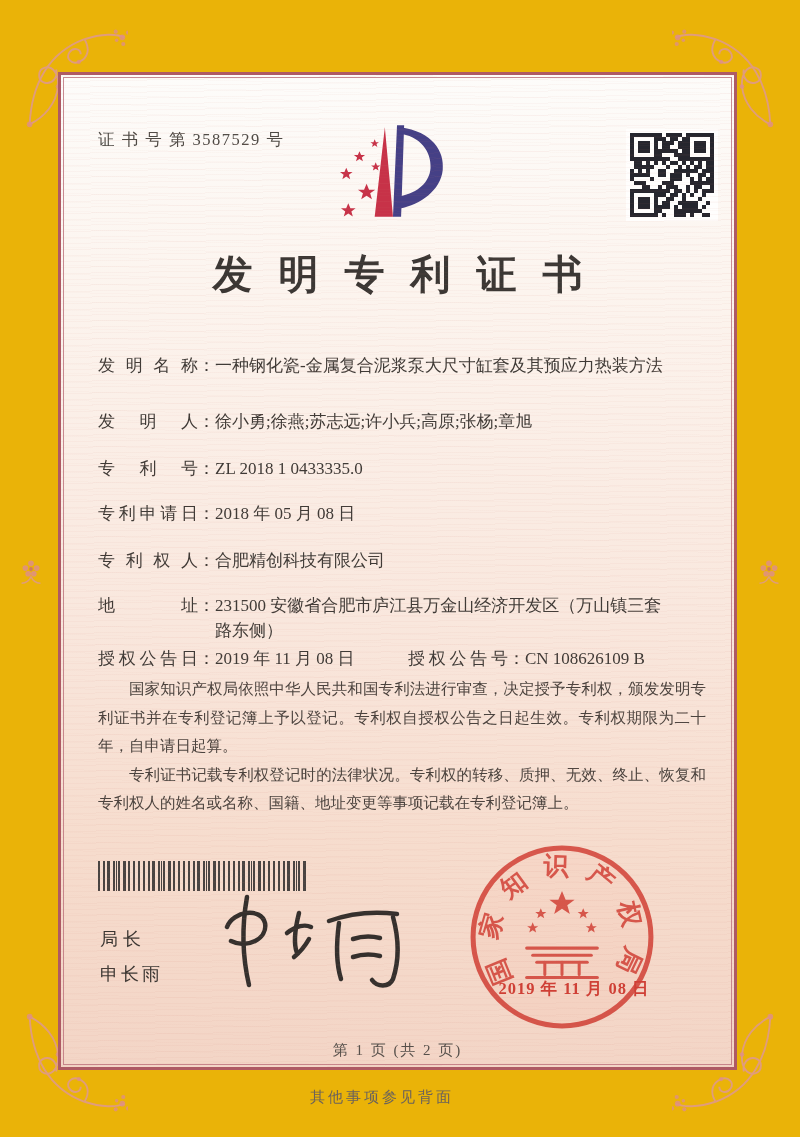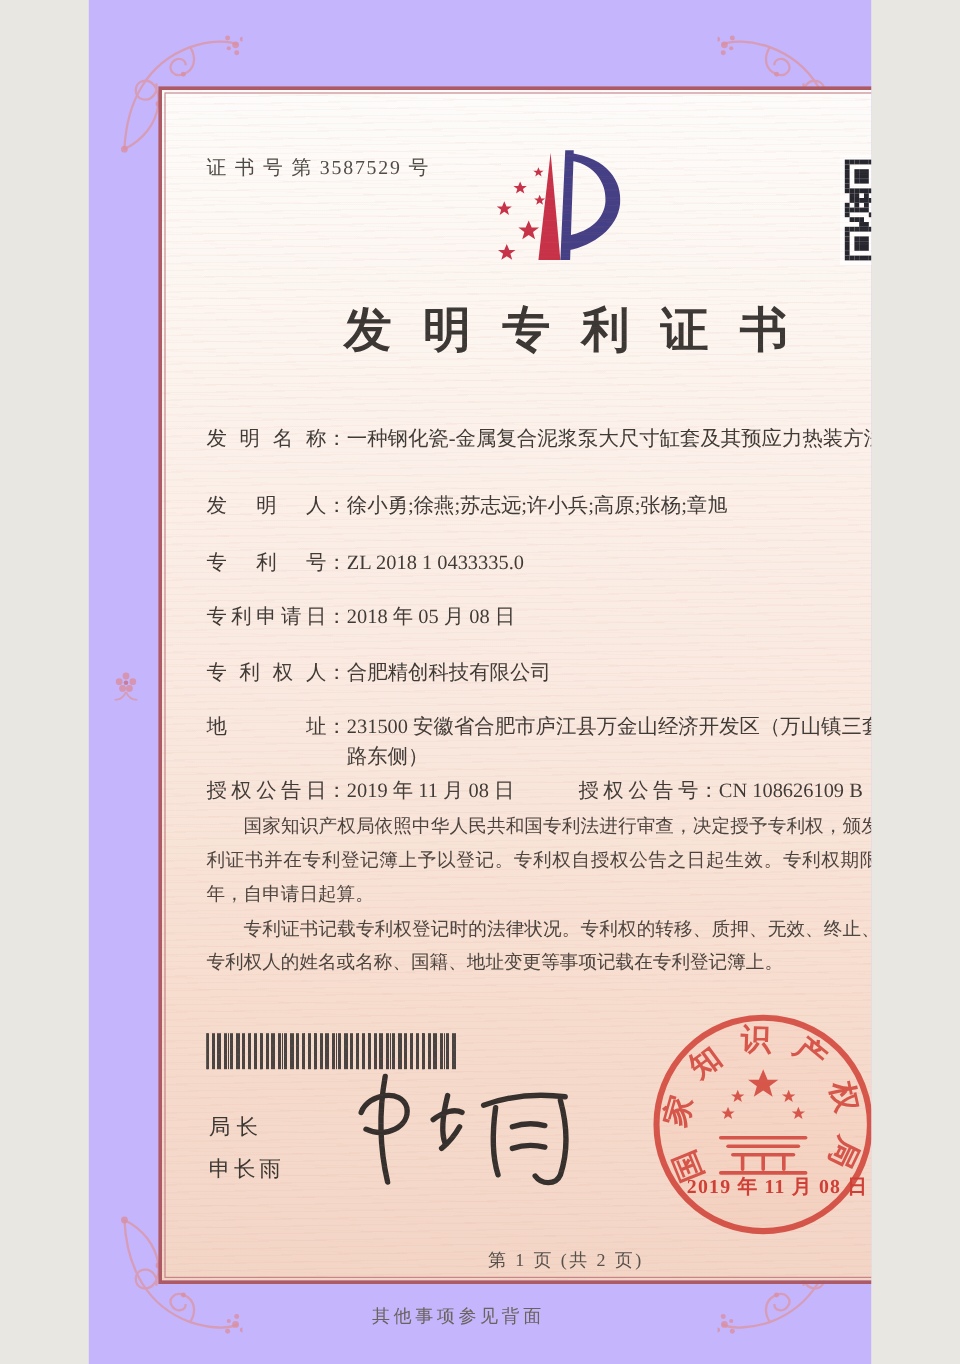--- a/index.html
+++ b/index.html
@@ -1,18 +1,18 @@
 <!DOCTYPE html>
 <html><head>
 <meta charset="utf-8">
 <style>
   html,body{margin:0;padding:0;background:#e9e7e2;}
   .page{
-    position:relative;width:652px;height:1137px;margin:0 auto;
-    background:#c4b5fd;overflow:hidden;
+    position:relative;width:800px;height:1137px;margin:0 auto;
+    background:#eab308;overflow:hidden;
     font-family:"Liberation Serif","DejaVu Serif",serif;color:#3f3a36;
   }
   
   .frame{
     position:absolute;left:58px;top:72px;width:679px;height:998px;
     border:3px solid #ae5a64;box-sizing:border-box;
     background:linear-gradient(180deg,#fdfcfa 0%,#fcf4ee 22%,#f9e7dd 55%,#f6dccd 78%,#f3d5c6 100%);
   }
   .frame-line{position:absolute;inset:2px;border:1px solid rgba(190,118,127,.85);pointer-events:none;}
   .frame::after{

